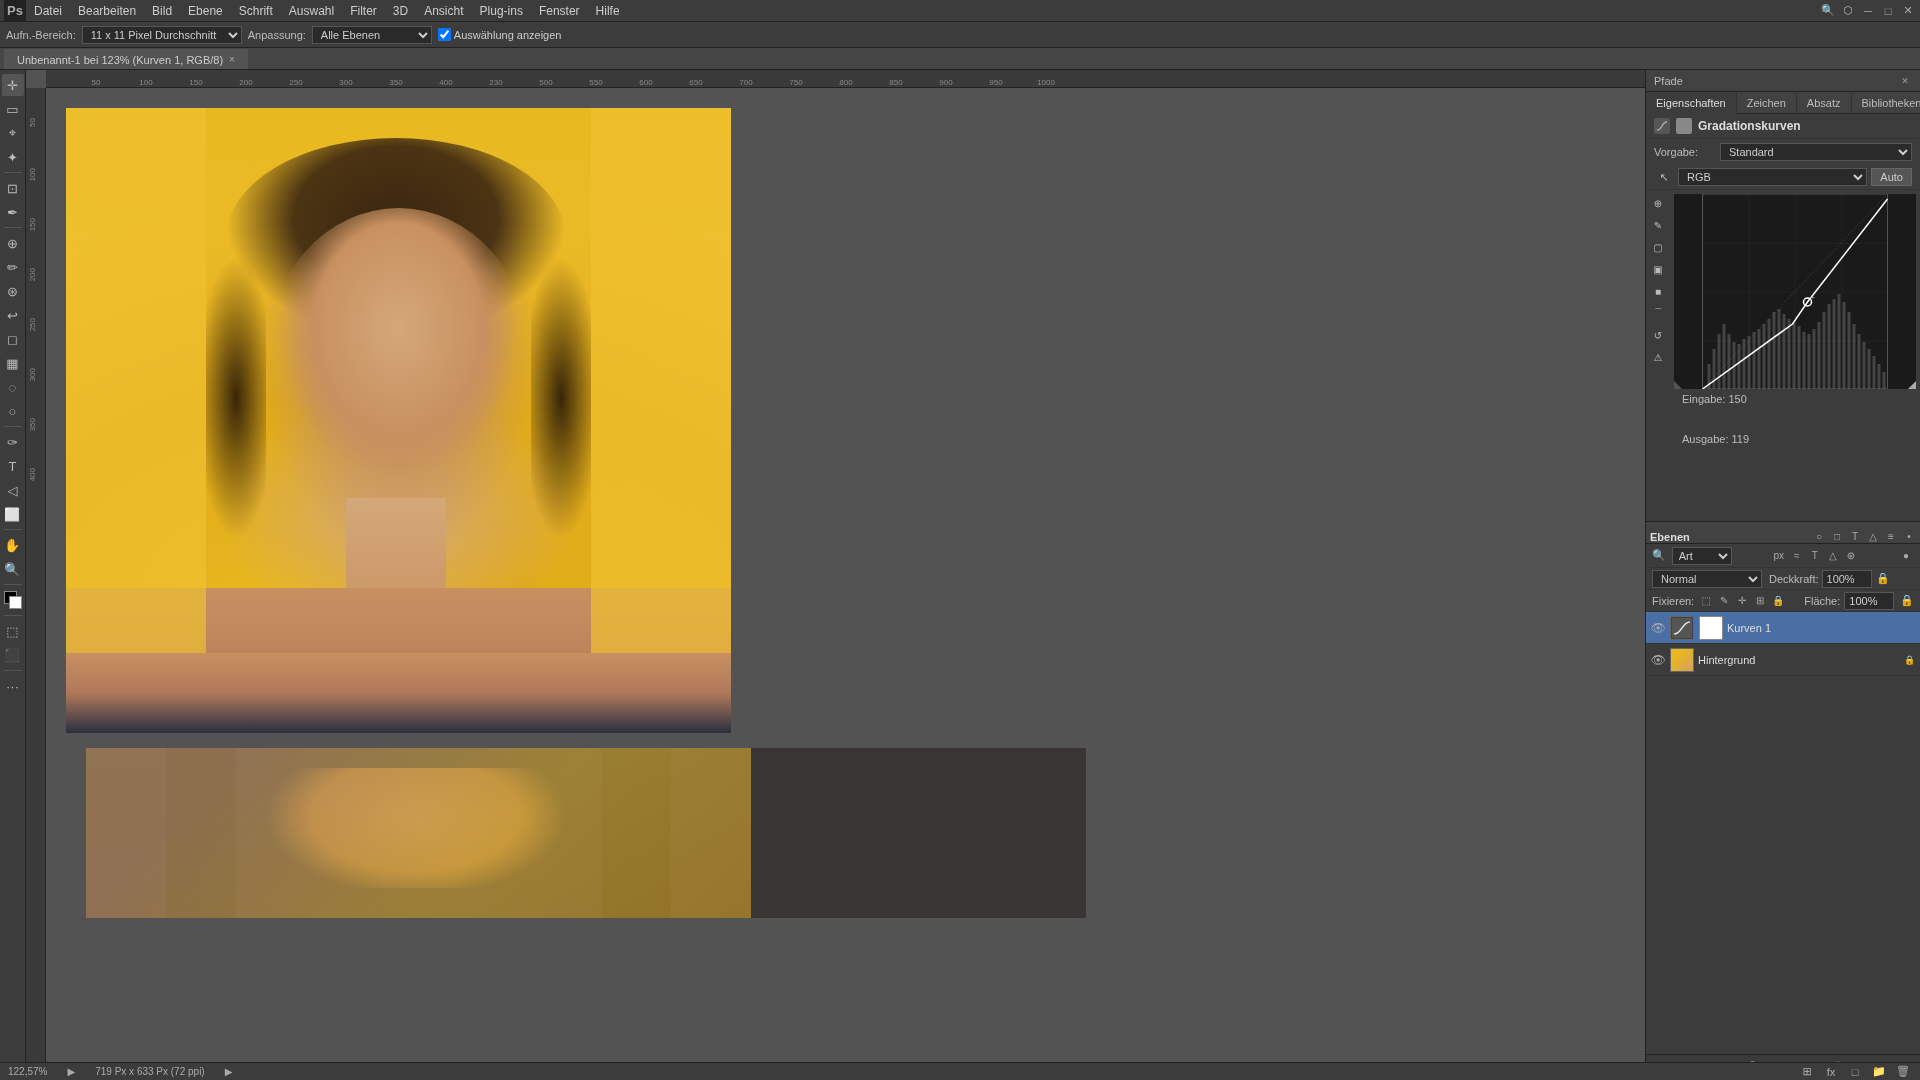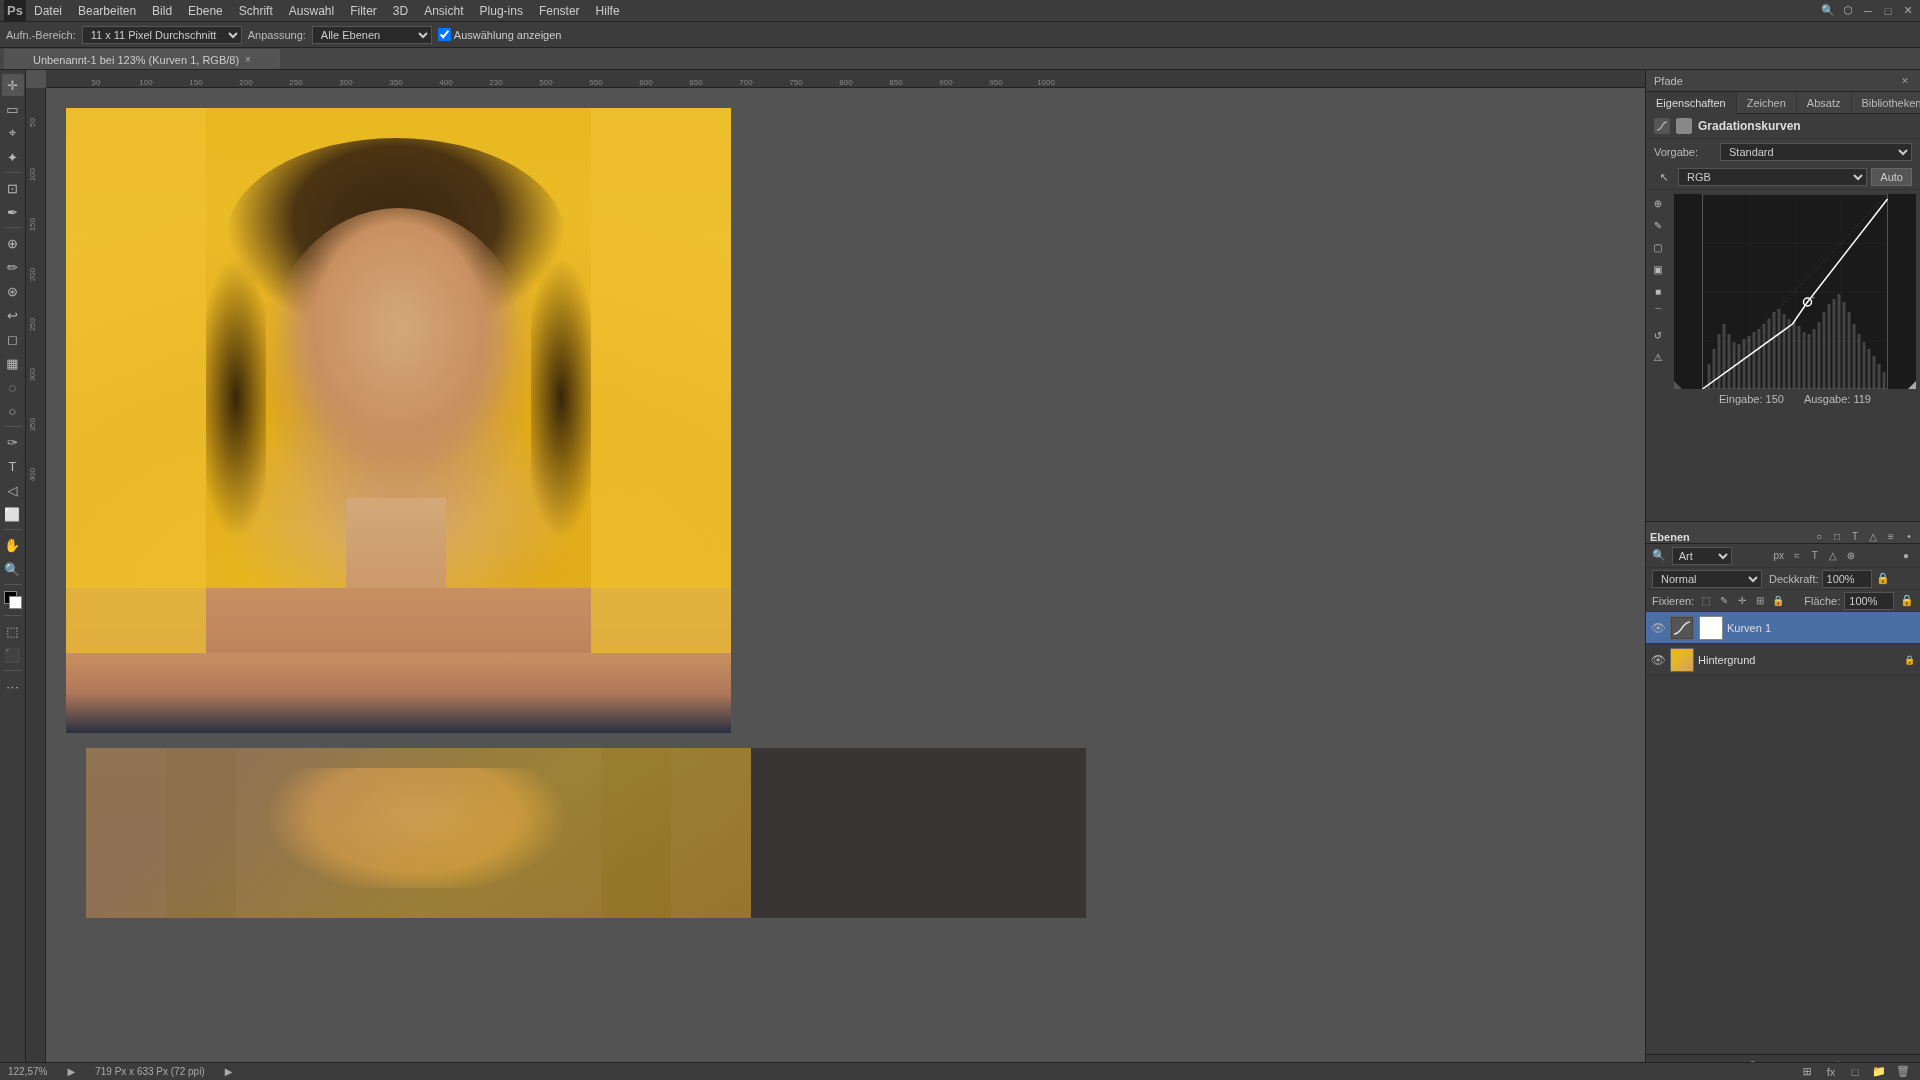--- a/index.html
+++ b/index.html
@@ -11,21 +11,21 @@
     #menubar .menu-item { padding: 2px 8px; cursor: pointer; font-size: 12px; color: #ccc; }
 
     
     #optionsbar { width: 100%; height: 26px; background: #3c3c3c; display: flex; align-items: center; padding: 0 6px; gap: 6px; border-bottom: 1px solid #222; }
     #optionsbar select, #optionsbar input[type="text"] { background: #2a2a2a; color: #ccc; border: 1px solid #555; height: 18px; font-size: 11px; padding: 0 4px; }
     #optionsbar .opt-label { font-size: 11px; color: #bbb; }
     #optionsbar .checkbox-wrap { display: flex; align-items: center; gap: 3px; font-size: 11px; }
 
     
     #tabbar { width: 100%; height: 22px; background: #464646; display: flex; align-items: flex-end; padding: 0 4px; border-bottom: 1px solid #222; }
-    .tab { height: 20px; padding: 0 28px; background: #3c3c3c; border: 1px solid #555; border-bottom: none; font-size: 11px; color: #ccc; display: flex; align-items: center; gap: 6px; cursor: pointer; }
+    .tab { height: 20px; padding: 0 12px; background: #3c3c3c; border: 1px solid #555; border-bottom: none; font-size: 11px; color: #ccc; display: flex; align-items: center; gap: 6px; cursor: pointer; }
     .tab.active { background: #535353; }
     .tab .close { color: #aaa; cursor: pointer; font-size: 10px; }
 
     
     #main-layout { display: flex; width: 100%; height: calc(1080px - 70px); }
 
     
     #left-toolbar { width: 26px; background: #3c3c3c; display: flex; flex-direction: column; align-items: center; padding: 4px 0; gap: 2px; border-right: 1px solid #222; flex-shrink: 0; }
     .tool-btn { width: 22px; height: 22px; display: flex; align-items: center; justify-content: center; cursor: pointer; color: #bbb; font-size: 13px; border-radius: 2px; }
     .tool-btn.active { background: #555; }
@@ -75,21 +75,21 @@
     .curves-area { display: flex; flex: 1; }
     .curves-side-tools { width: 24px; display: flex; flex-direction: column; align-items: center; padding: 4px 0; gap: 4px; }
     .side-tool-btn { width: 18px; height: 18px; display: flex; align-items: center; justify-content: center; cursor: pointer; color: #bbb; font-size: 10px; }
 
     
     .curves-graph-wrap { flex: 1; position: relative; padding: 4px; }
     .curves-graph { width: 100%; height: 195px; background: #1a1a1a; position: relative; overflow: hidden; }
     .curves-graph svg { position: absolute; top: 0; left: 0; width: 100%; height: 100%; }
 
     
-    .io-row { display: flex; justify-content: center; gap: 20px; padding: 4px 8px; font-size: 11px; color: #bbb; }
+    .io-row { display: flex; justify-content: center; gap: 28px; padding: 4px 8px; font-size: 11px; color: #bbb; flex-direction: column; }
 
     
     #layers-panel { flex: 1; background: #3c3c3c; display: flex; flex-direction: column; overflow: hidden; }
     .layers-header { height: 22px; background: #424242; display: flex; align-items: flex-end; padding: 0 4px; border-bottom: 1px solid #222; }
     .layers-title { font-size: 11px; color: #ddd; font-weight: bold; }
 
     
     .layers-toolbar { display: flex; align-items: center; padding: 2px 6px; gap: 4px; border-bottom: 1px solid #333; height: 24px; }
     .layers-filter-select { background: #2a2a2a; color: #ccc; border: 1px solid #555; height: 18px; font-size: 11px; padding: 0 2px; width: 60px; }
     .layers-filter-icons { display: flex; gap: 2px; margin-left: auto; }

